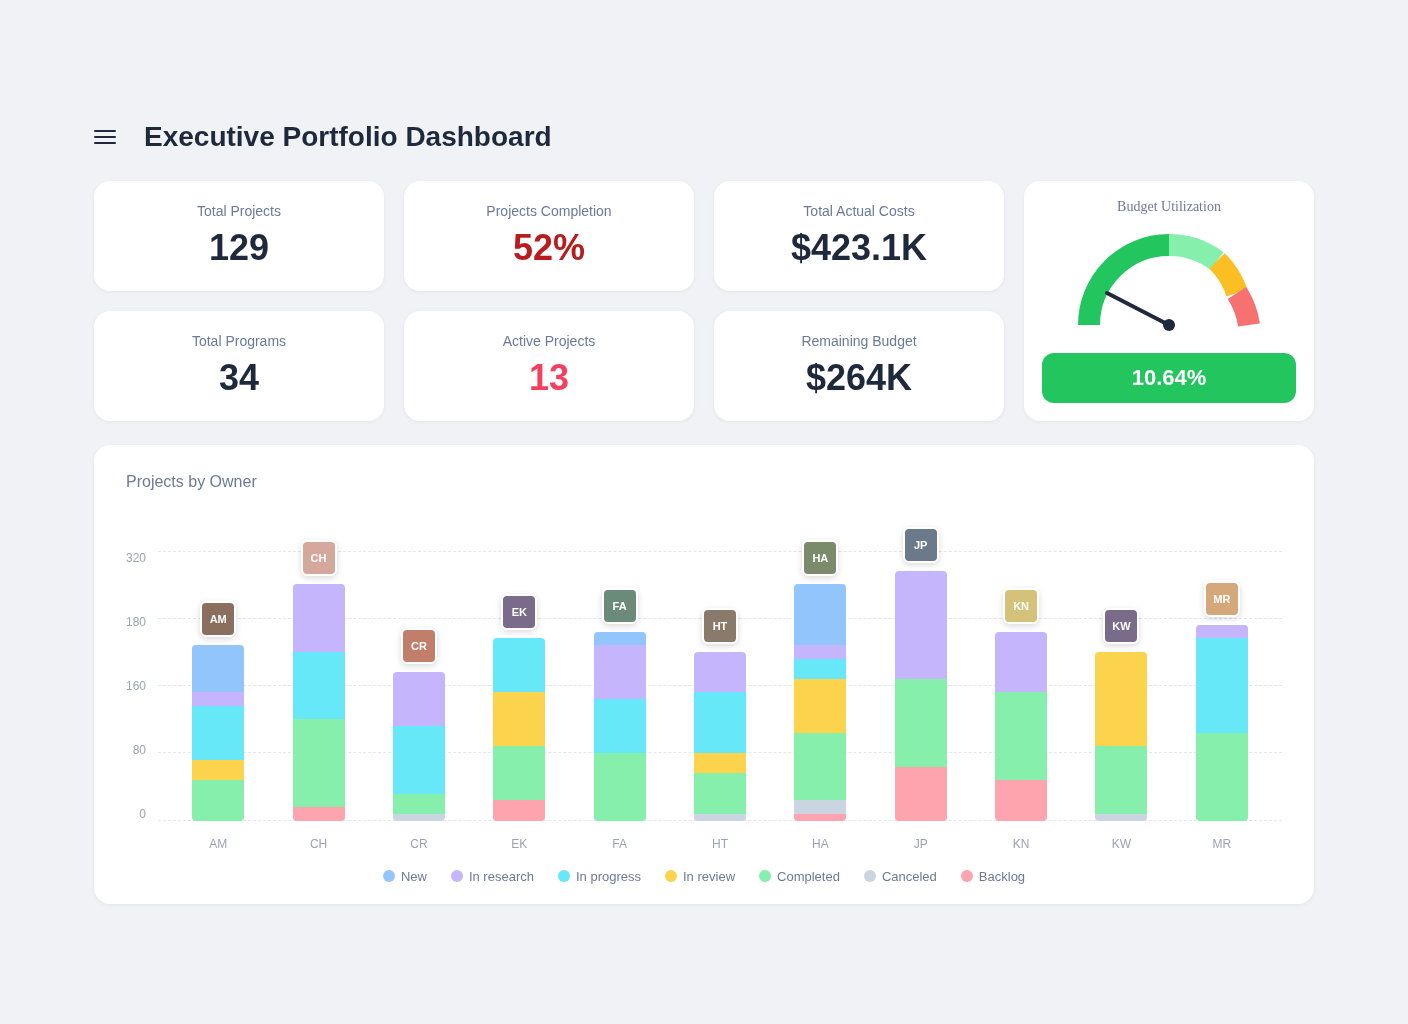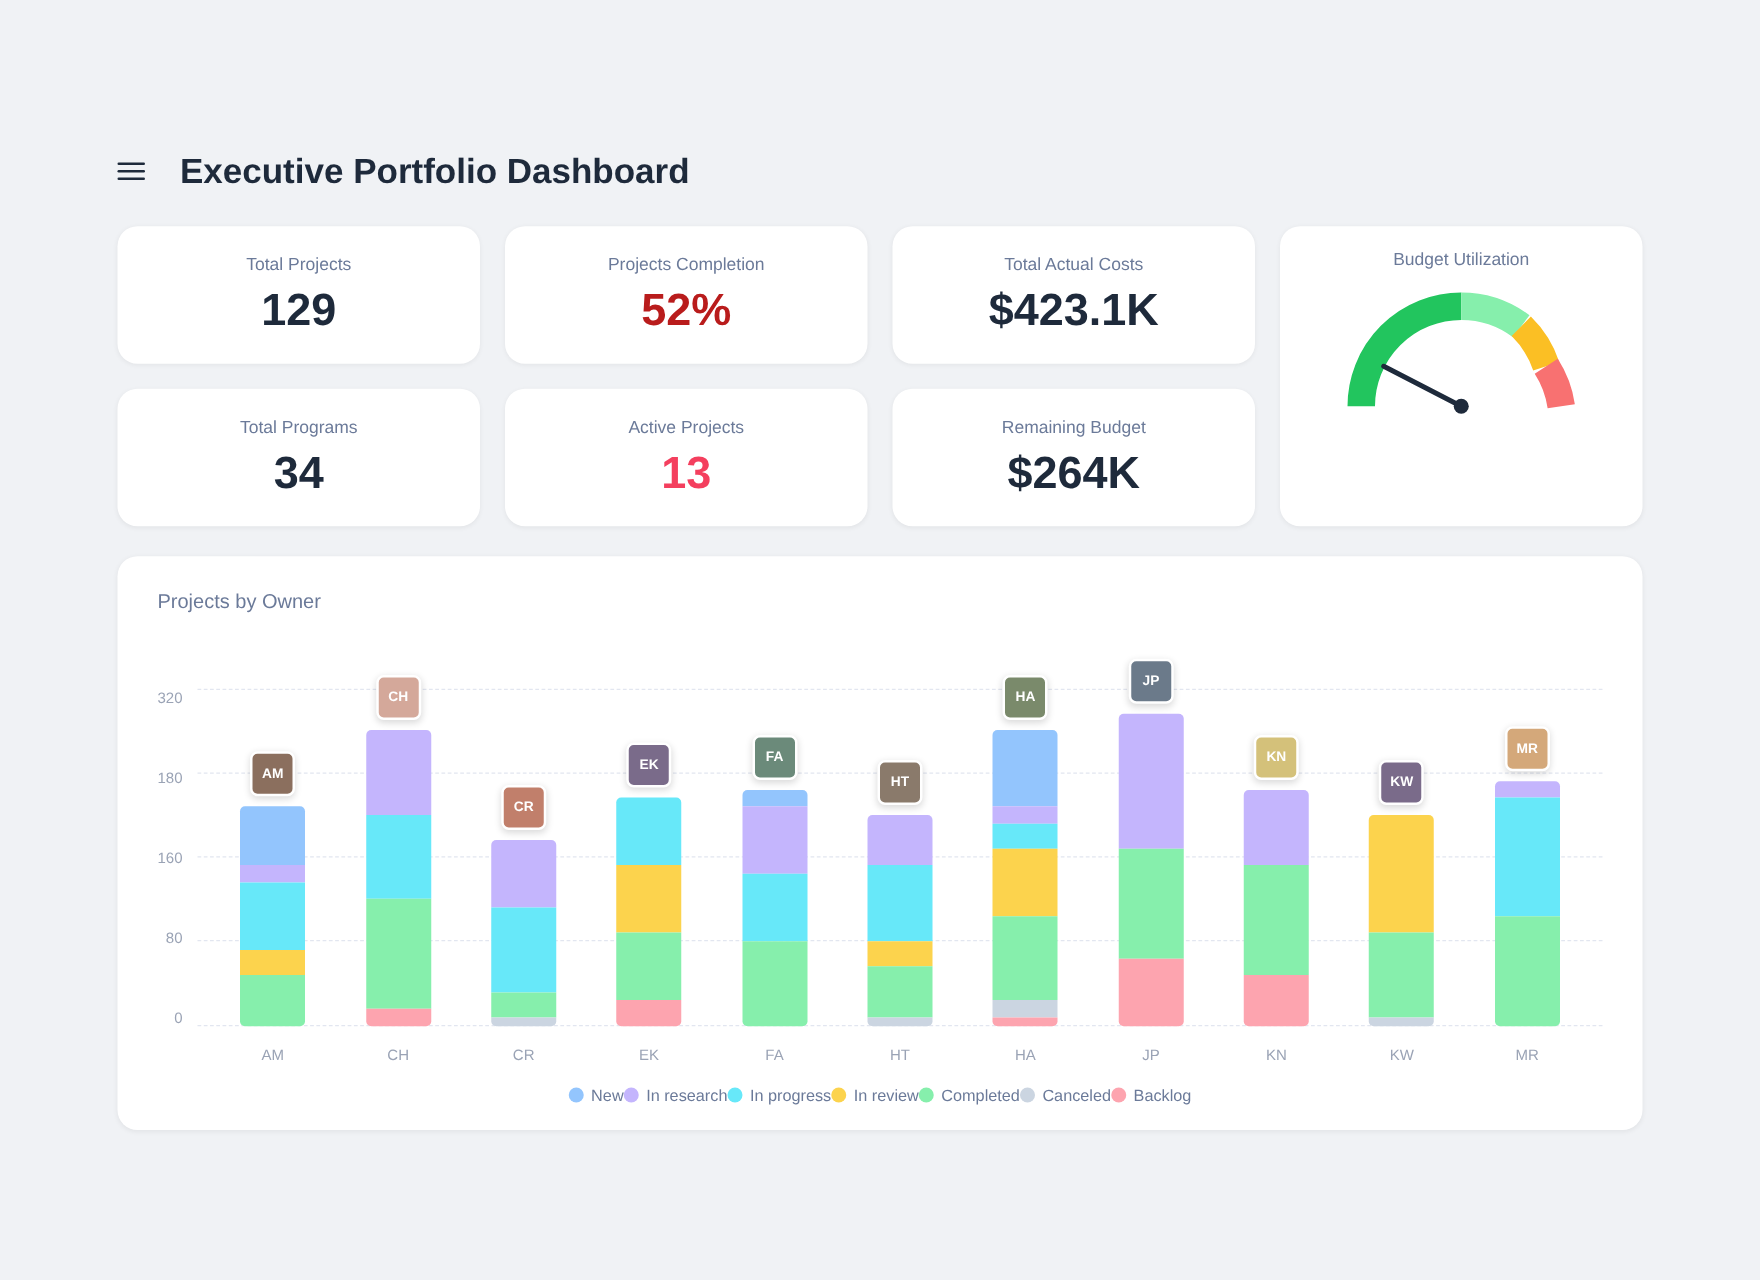--- a/index.html
+++ b/index.html
@@ -79,20 +79,21 @@
       display: flex;
       flex-direction: column;
       align-items: center;
       box-shadow: 0 1px 4px rgba(0,0,0,0.06);
     }
     .budget-label {
       font-size: 14px;
       color: #6b7a99;
       margin-bottom: 10px;
       text-align: left;
+      font-family: Liberation Serif, serif;
     }
     .gauge-value-bar {
       background: #22c55e;
       border-radius: 12px;
       color: #fff;
       font-size: 22px;
       font-weight: 700;
       text-align: center;
       padding: 12px 0;
       width: 100%;
@@ -209,20 +210,21 @@
     }
     .x-label {
       font-size: 12px;
       color: #9aa3b5;
       width: 70px;
       text-align: center;
     }
     .legend {
       display: flex;
       justify-content: center;
+      gap: 24px;
       margin-top: 18px;
       flex-wrap: wrap;
     }
     .legend-item {
       display: flex;
       align-items: center;
       gap: 6px;
       font-size: 13px;
       color: #6b7a99;
     }
@@ -277,20 +279,21 @@
 
         <path d="M 100 20 A 80 80 0 0 1 148 36" fill="none" stroke="#86efac" stroke-width="22" stroke-linecap="butt"></path>
 
         <path d="M 148 36 A 80 80 0 0 1 168 68" fill="none" stroke="#fbbf24" stroke-width="22" stroke-linecap="butt"></path>
 
         <path d="M 168 68 A 80 80 0 0 1 180 100" fill="none" stroke="#f87171" stroke-width="22" stroke-linecap="butt"></path>
 
         <line x1="100" y1="100" x2="38" y2="68" stroke="#1e2a3b" stroke-width="4" stroke-linecap="round"></line>
         <circle cx="100" cy="100" r="6" fill="#1e2a3b"></circle>
       </svg>
+      <div class="gauge-value-bar">10.64%</div>
     </div>
 
     <div class="kpi-card">
       <div class="kpi-label">Total Programs</div>
       <div class="kpi-value">34</div>
     </div>
 
     <div class="kpi-card">
       <div class="kpi-label">Active Projects</div>
       <div class="kpi-value red">13</div>

